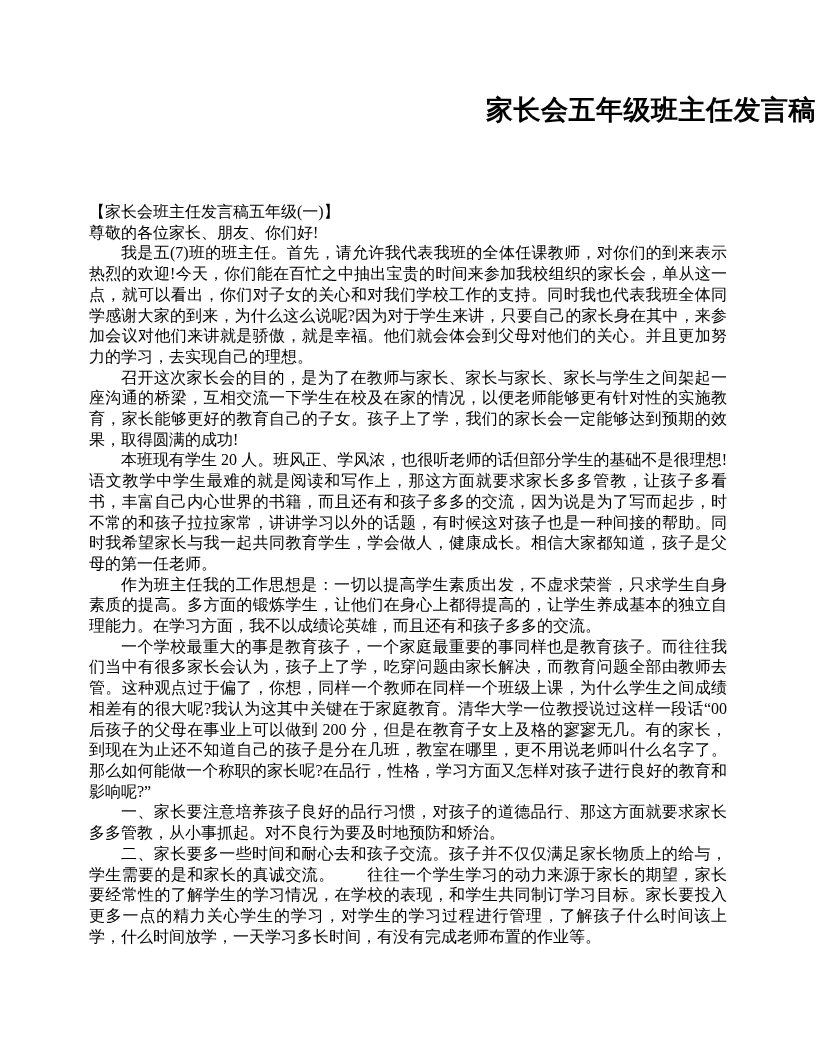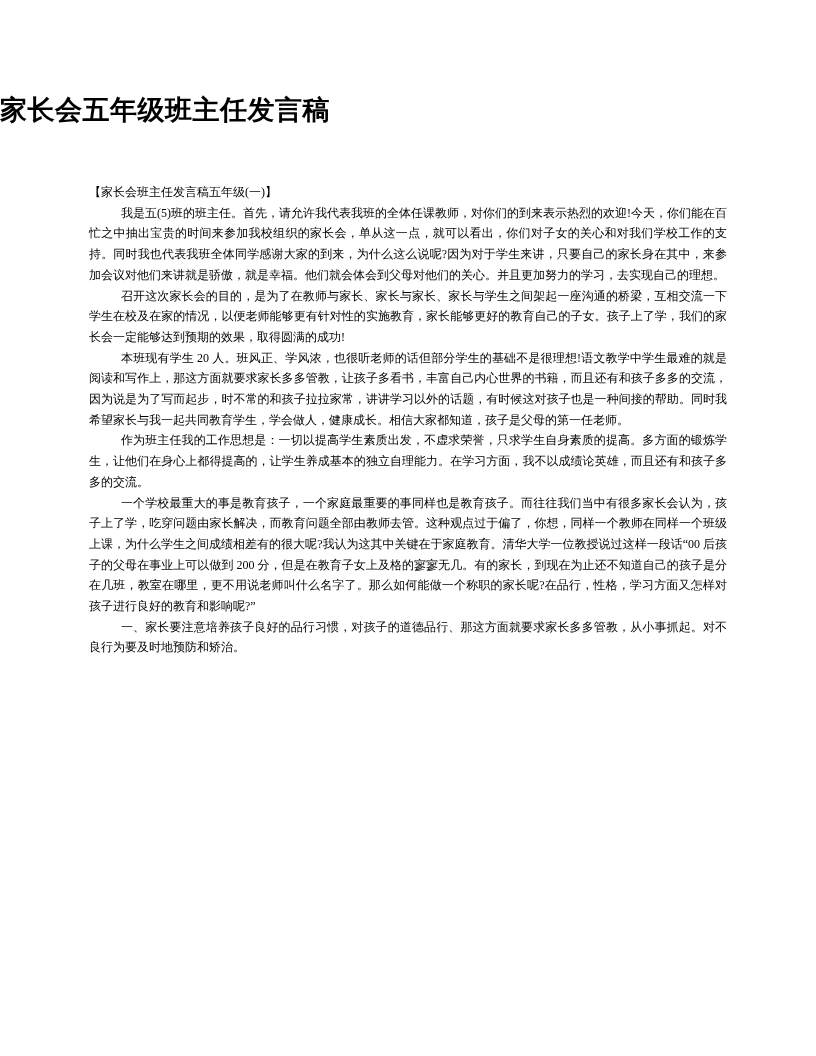--- a/index.html
+++ b/index.html
@@ -10,47 +10,49 @@
   }
   .page {
     position: relative;
     width: 816px;
     height: 1056px;
     background: #ffffff;
     overflow: hidden;
   }
   .doc-title {
     padding-top: 92px;
-    text-align: left;
+    text-align: right;
     font-size: 27px;
     line-height: 36px;
     font-weight: bold;
     letter-spacing: 0.5px;
   }
   .doc-body {
     width: 638px;
     margin-left: 89px;
-    margin-top: 54px;
-    font-size: 12px;
+    margin-top: 74px;
+    font-size: 16px;
     line-height: 20.7px;
     text-align: justify;
     text-justify: inter-ideograph;
     word-break: break-all;
   }
   .para { margin: 0; }
   .para.indent { text-indent: 32px; }
 </style>
 </head>
 <body>
 
 <div class="page">
   <h1 class="doc-title">家长会五年级班主任发言稿</h1>
 
   <div class="doc-body">
     <p class="para">【家长会班主任发言稿五年级(一)】</p>
-    <p class="para indent">我是五(5)班的班主任。首先，请允许我代表我班的全体任课教师，对你们的到来表示热烈的欢迎!今天，你们能在百忙之中抽出宝贵的时间来参加我校组织的家长会，单从这一点，就可以看出，你们对子女的关心和对我们学校工作的支持。同时我也代表我班全体同学感谢大家的到来，为什么这么说呢?因为对于学生来讲，只要自己的家长身在其中，来参加会议对他们来讲就是骄傲，就是幸福。他们就会体会到父母对他们的关心。并且更加努力的学习，去实现自己的理想。</p>
+    <p class="para">尊敬的各位家长、朋友、你们好!</p>
+    <p class="para indent">我是五(7)班的班主任。首先，请允许我代表我班的全体任课教师，对你们的到来表示热烈的欢迎!今天，你们能在百忙之中抽出宝贵的时间来参加我校组织的家长会，单从这一点，就可以看出，你们对子女的关心和对我们学校工作的支持。同时我也代表我班全体同学感谢大家的到来，为什么这么说呢?因为对于学生来讲，只要自己的家长身在其中，来参加会议对他们来讲就是骄傲，就是幸福。他们就会体会到父母对他们的关心。并且更加努力的学习，去实现自己的理想。</p>
     <p class="para indent">召开这次家长会的目的，是为了在教师与家长、家长与家长、家长与学生之间架起一座沟通的桥梁，互相交流一下学生在校及在家的情况，以便老师能够更有针对性的实施教育，家长能够更好的教育自己的子女。孩子上了学，我们的家长会一定能够达到预期的效果，取得圆满的成功!</p>
     <p class="para indent">本班现有学生 20 人。班风正、学风浓，也很听老师的话但部分学生的基础不是很理想!语文教学中学生最难的就是阅读和写作上，那这方面就要求家长多多管教，让孩子多看书，丰富自己内心世界的书籍，而且还有和孩子多多的交流，因为说是为了写而起步，时不常的和孩子拉拉家常，讲讲学习以外的话题，有时候这对孩子也是一种间接的帮助。同时我希望家长与我一起共同教育学生，学会做人，健康成长。相信大家都知道，孩子是父母的第一任老师。</p>
     <p class="para indent">作为班主任我的工作思想是：一切以提高学生素质出发，不虚求荣誉，只求学生自身素质的提高。多方面的锻炼学生，让他们在身心上都得提高的，让学生养成基本的独立自理能力。在学习方面，我不以成绩论英雄，而且还有和孩子多多的交流。</p>
     <p class="para indent">一个学校最重大的事是教育孩子，一个家庭最重要的事同样也是教育孩子。而往往我们当中有很多家长会认为，孩子上了学，吃穿问题由家长解决，而教育问题全部由教师去管。这种观点过于偏了，你想，同样一个教师在同样一个班级上课，为什么学生之间成绩相差有的很大呢?我认为这其中关键在于家庭教育。清华大学一位教授说过这样一段话“00 后孩子的父母在事业上可以做到 200 分，但是在教育子女上及格的寥寥无几。有的家长，到现在为止还不知道自己的孩子是分在几班，教室在哪里，更不用说老师叫什么名字了。那么如何能做一个称职的家长呢?在品行，性格，学习方面又怎样对孩子进行良好的教育和影响呢?”</p>
     <p class="para indent">一、家长要注意培养孩子良好的品行习惯，对孩子的道德品行、那这方面就要求家长多多管教，从小事抓起。对不良行为要及时地预防和矫治。</p>
+    <p class="para indent">二、家长要多一些时间和耐心去和孩子交流。孩子并不仅仅满足家长物质上的给与，学生需要的是和家长的真诚交流。　　往往一个学生学习的动力来源于家长的期望，家长要经常性的了解学生的学习情况，在学校的表现，和学生共同制订学习目标。家长要投入更多一点的精力关心学生的学习，对学生的学习过程进行管理，了解孩子什么时间该上学，什么时间放学，一天学习多长时间，有没有完成老师布置的作业等。</p>
   </div>
 </div>
 
 </body></html>

